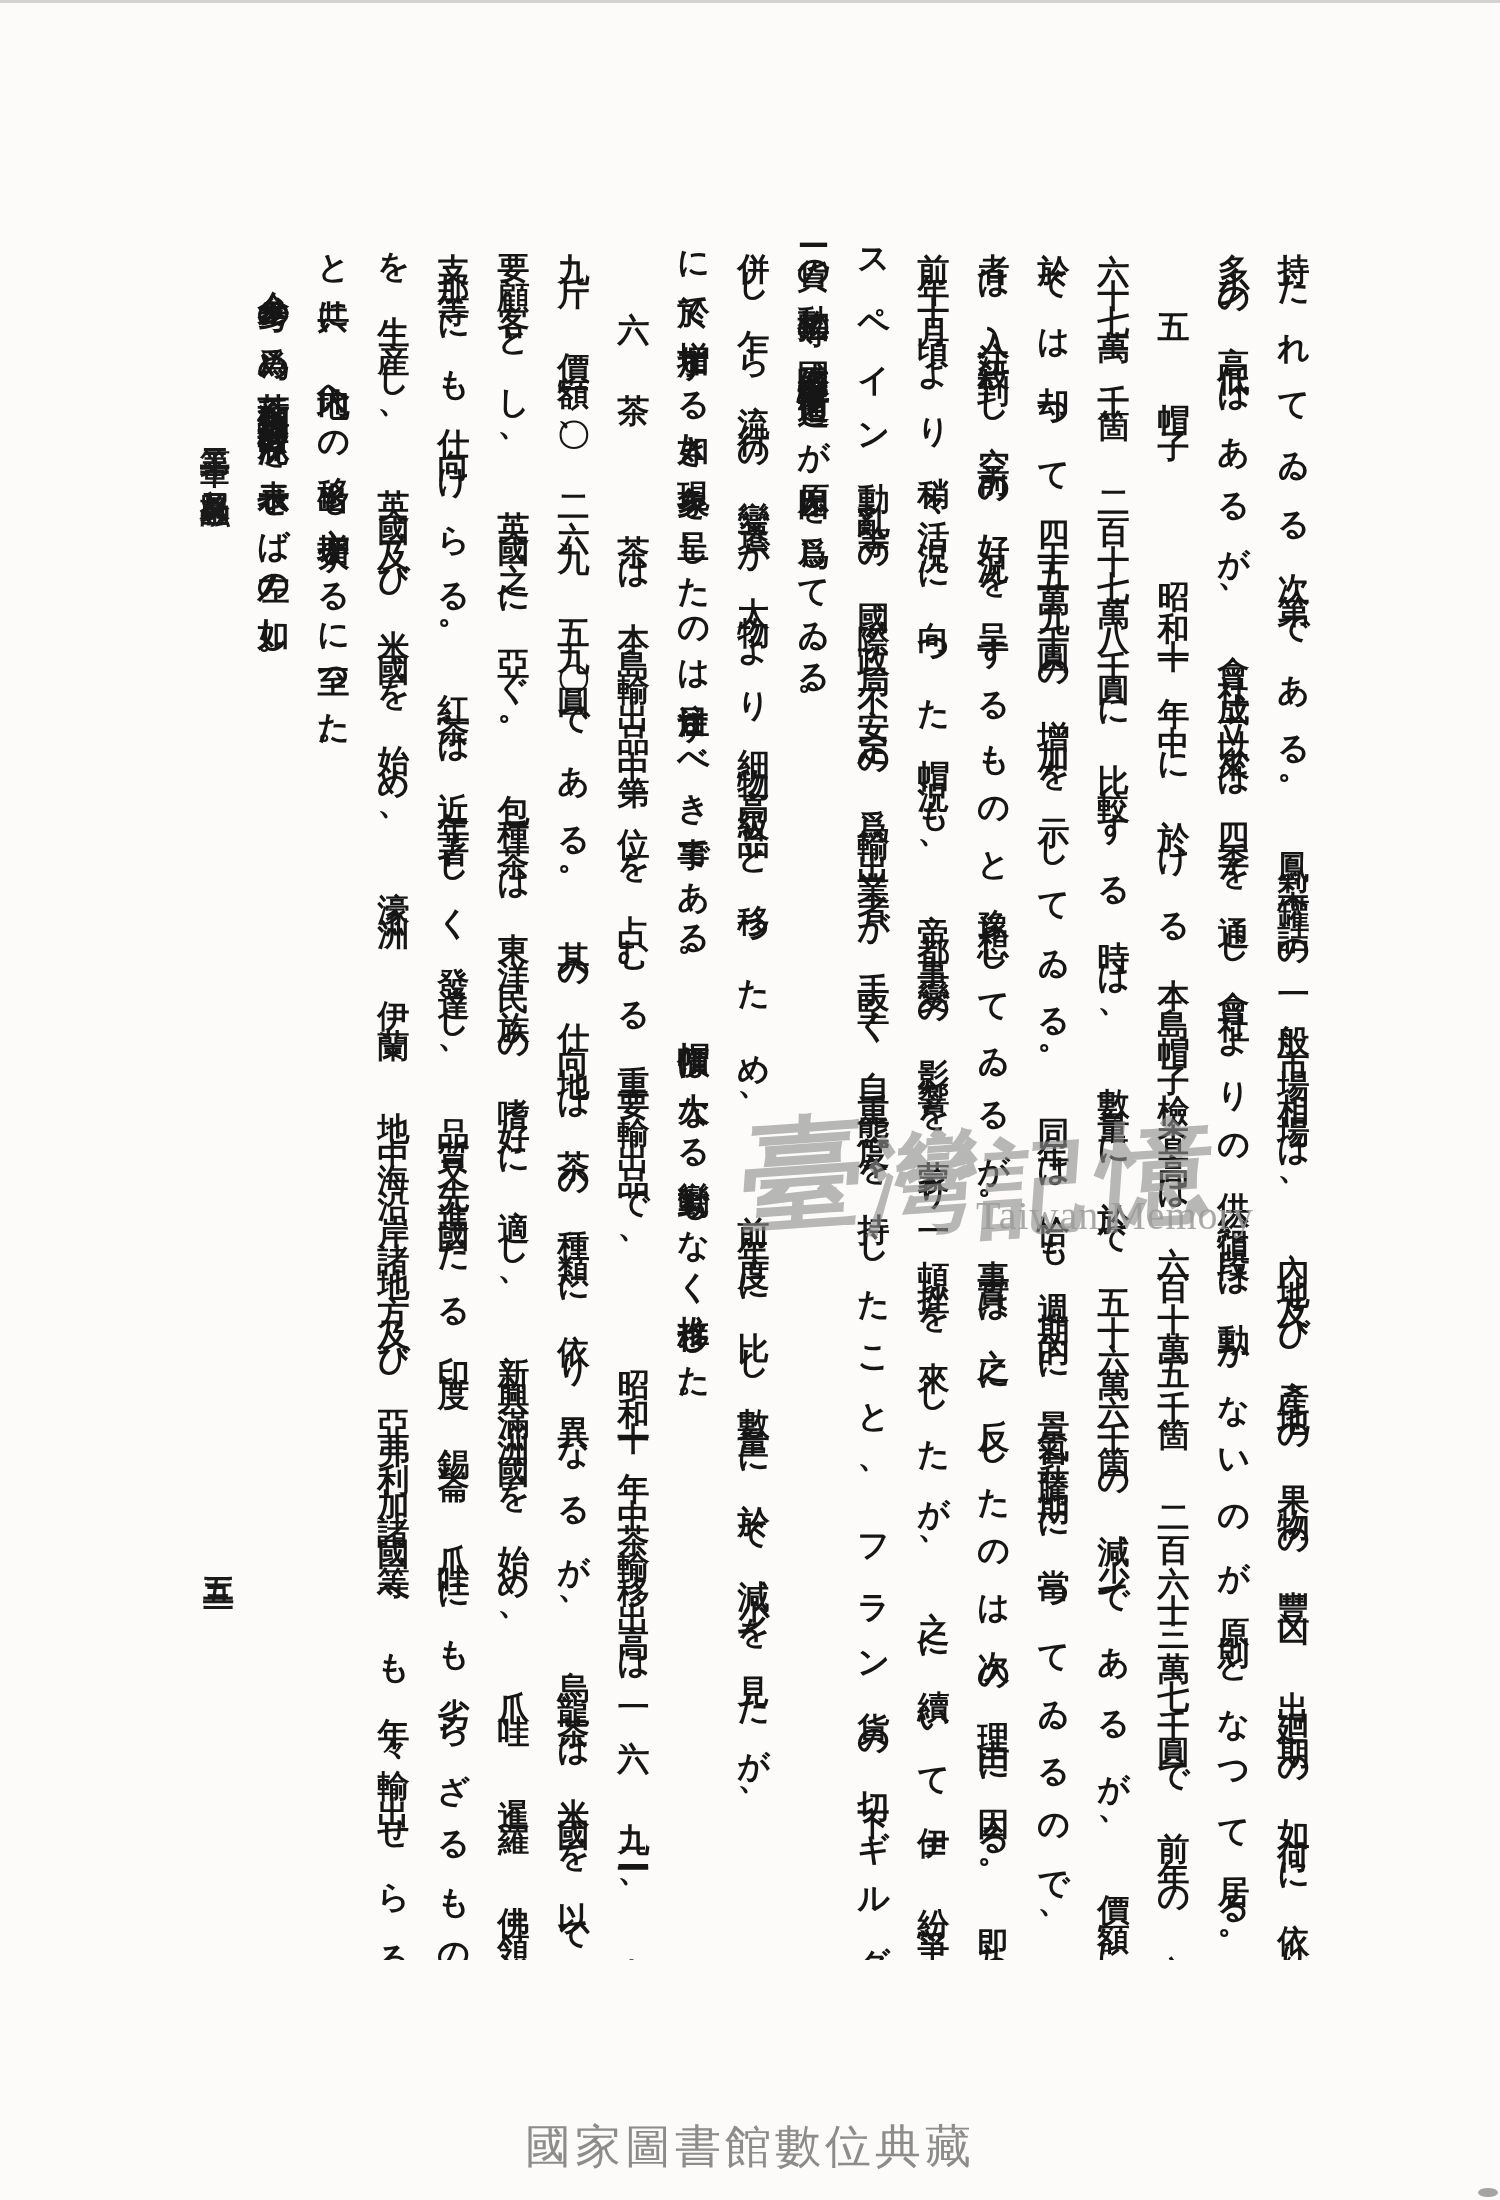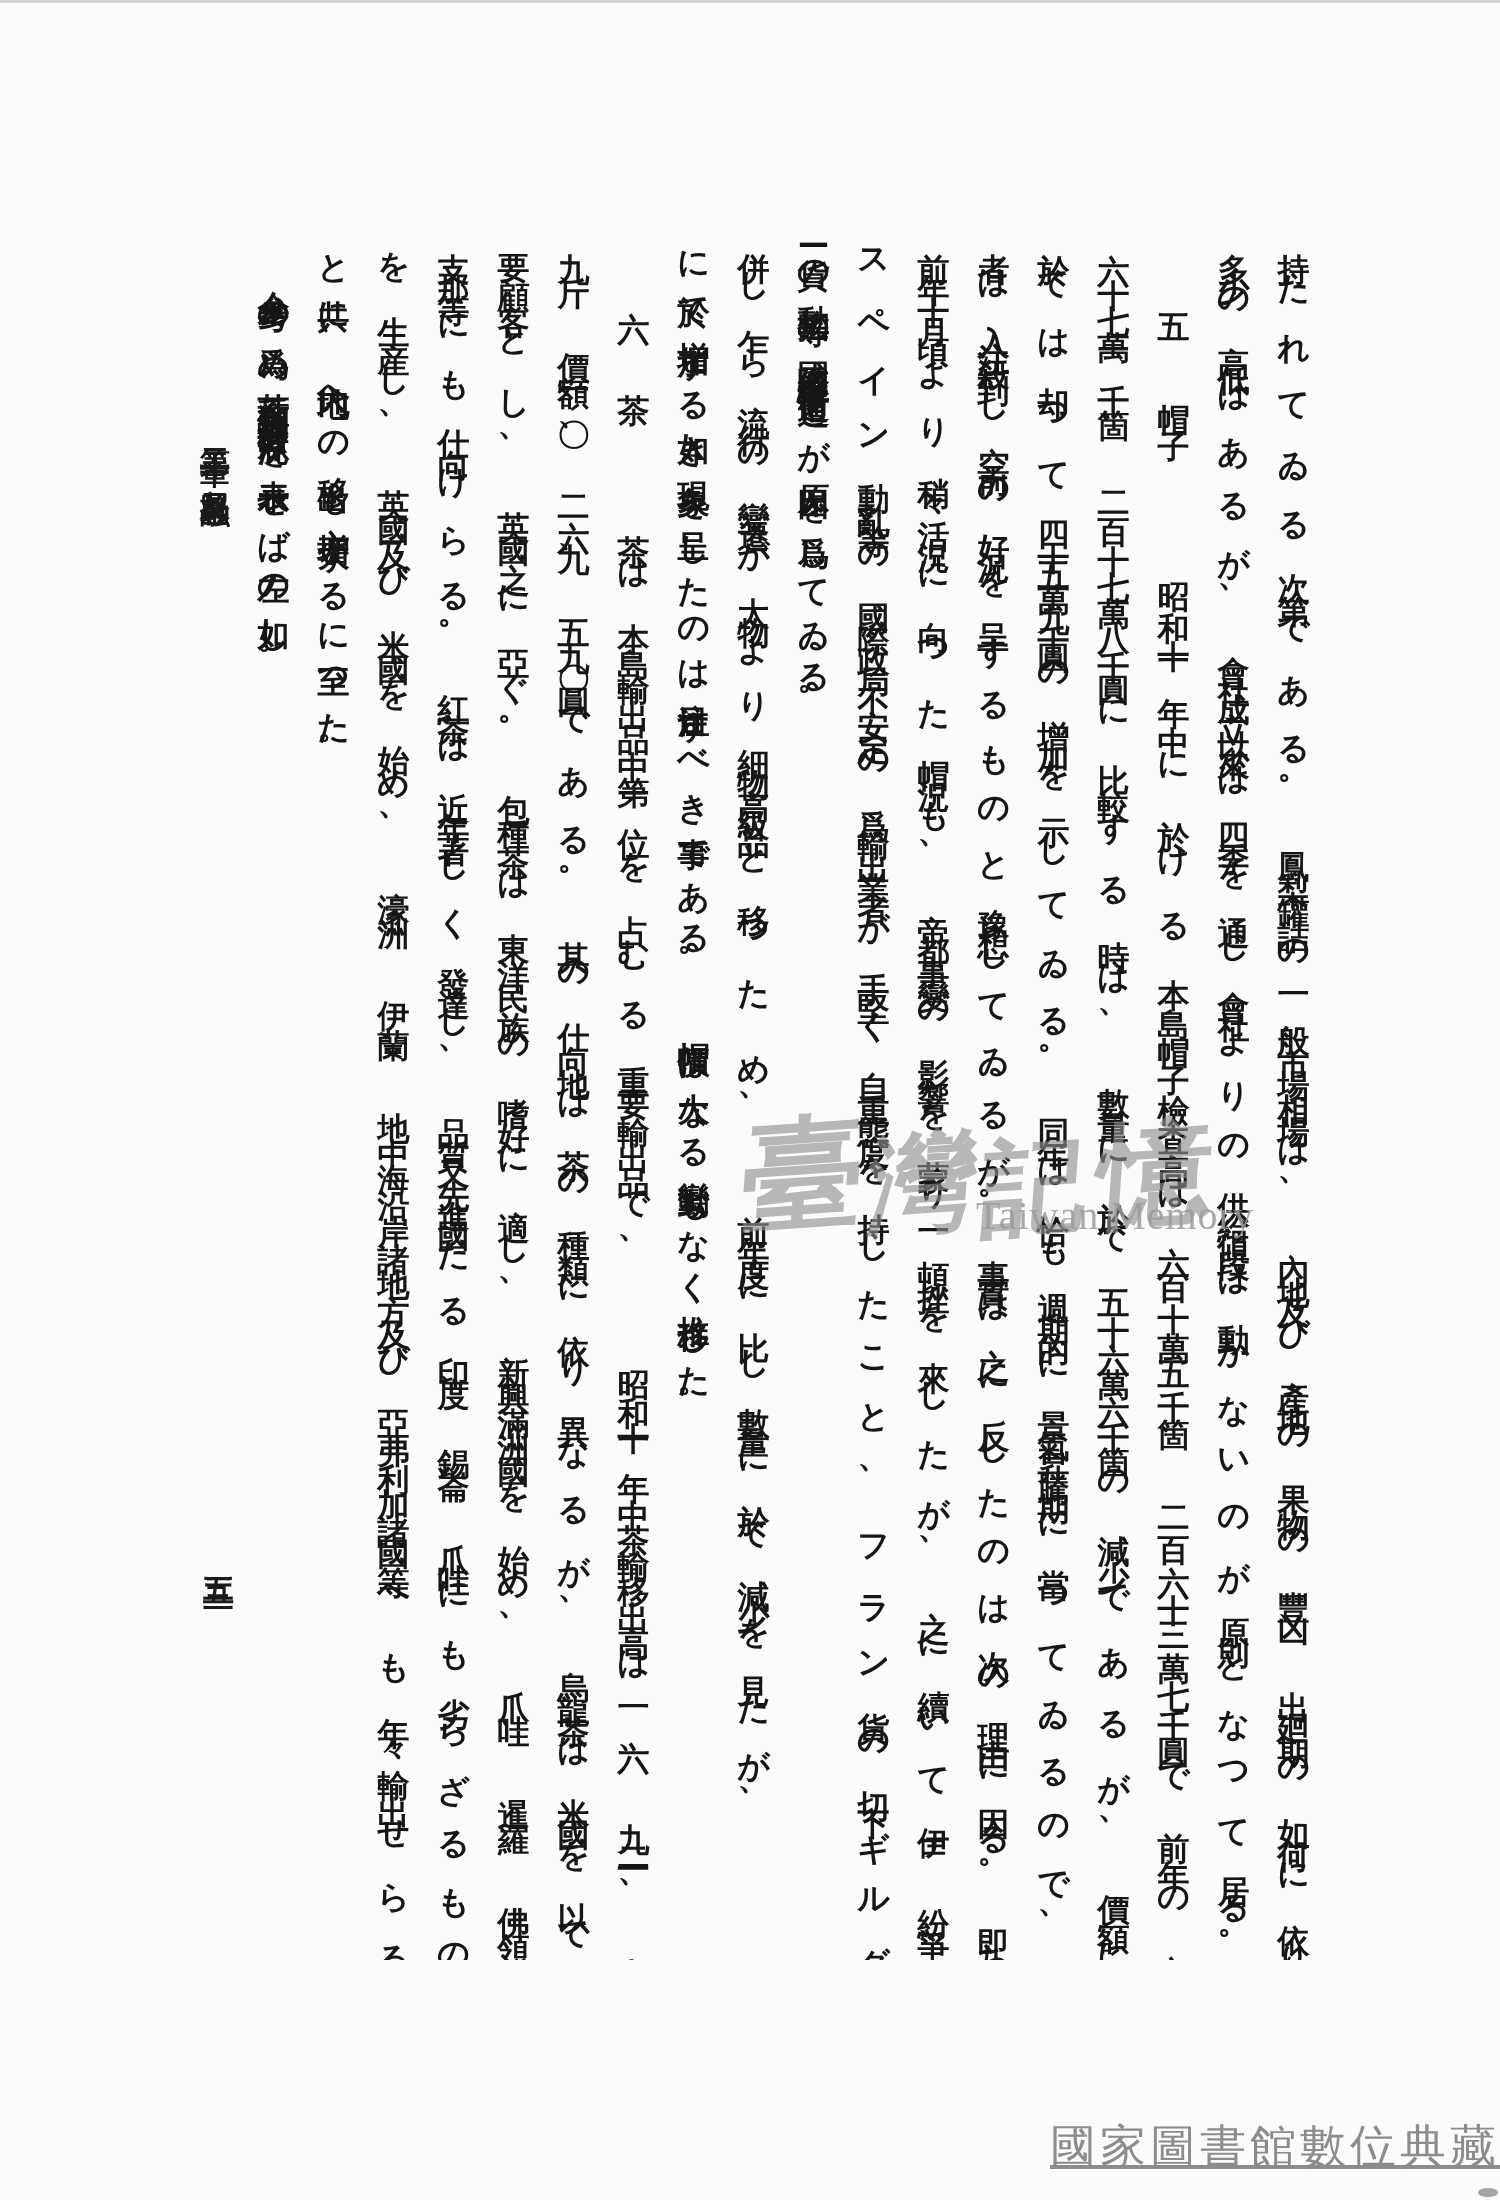--- a/index.html
+++ b/index.html
@@ -110,26 +110,25 @@
     opacity: 0.85;
     letter-spacing: 1px;
     font-family: "Liberation Serif", "DejaVu Serif", serif;
   }
   
   .footer-caption {
     position: absolute;
     left: 0;
     top: 2116px;
     width: 100%;
-    text-align: right;
+    text-align: center;
     font-size: 46px;
     letter-spacing: 4px;
     color: #8c8c8c;
     font-family: "Liberation Sans", "DejaVu Sans", sans-serif;
-    text-decoration: underline;
   }
 </style>
 </head>
 <body>
 
 <div>
 
   <div class="scan-edge-top"></div>
 
   <div class="text-block">

